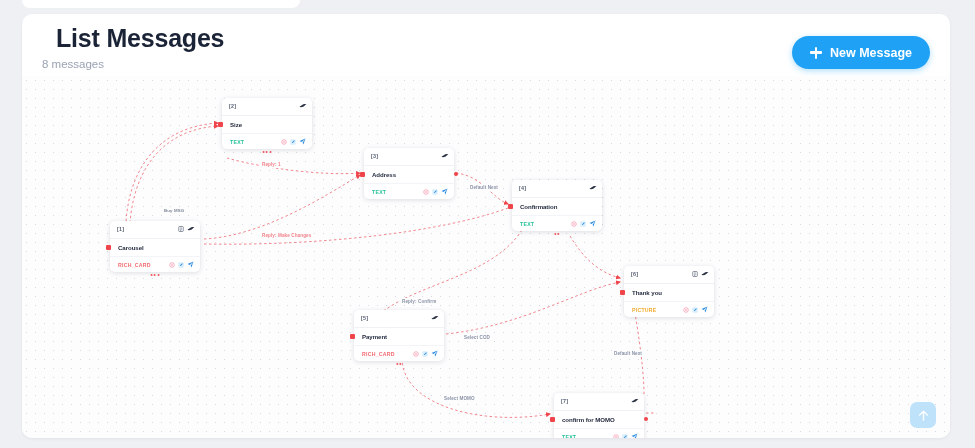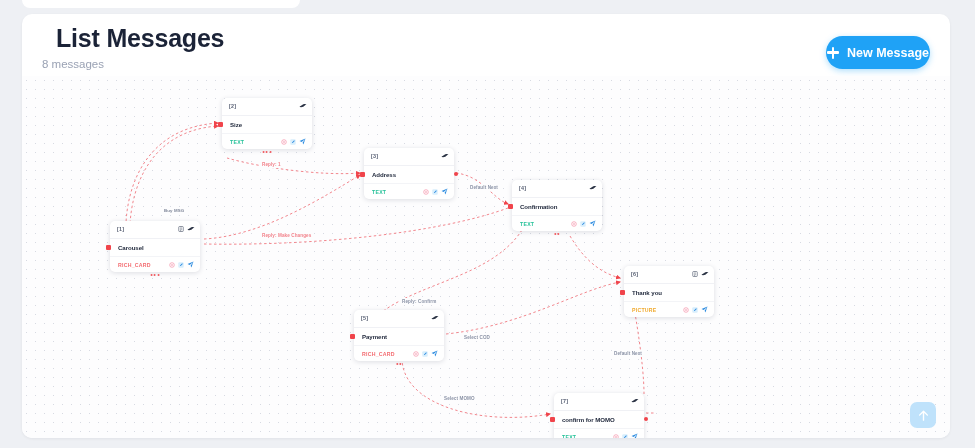--- a/index.html
+++ b/index.html
@@ -28,21 +28,21 @@
   .title{
     position:absolute;left:20px;top:10px;
     font-size:25px;font-weight:700;color:#1b2337;letter-spacing:-.2px;margin-left:14px;
   }
   .subtitle{
     position:absolute;left:20px;top:44px;
     font-size:11.5px;color:#9aa2b4;font-weight:500;
   }
   .new-msg-btn{
     position:absolute;right:20px;top:22px;
-    height:33px;padding:0 1px;border:none;border-radius:17px;
+    height:33px;padding:0 18px;border:none;border-radius:17px;
     background:#1fa2f6;color:#fff;cursor:pointer;
     display:flex;align-items:center;gap:8px;
     font-size:12.5px;font-weight:700;font-family:"Liberation Sans", sans-serif;
     box-shadow:0 2px 6px rgba(31,162,246,.35);
   }
   .plus-ic{display:inline-block;width:12px;height:12px;position:relative;}
   .plus-ic:before,.plus-ic:after{
     content:"";position:absolute;background:#fff;border-radius:1px;
   }
   .plus-ic:before{left:0;top:4.6px;width:12px;height:2.6px;}

